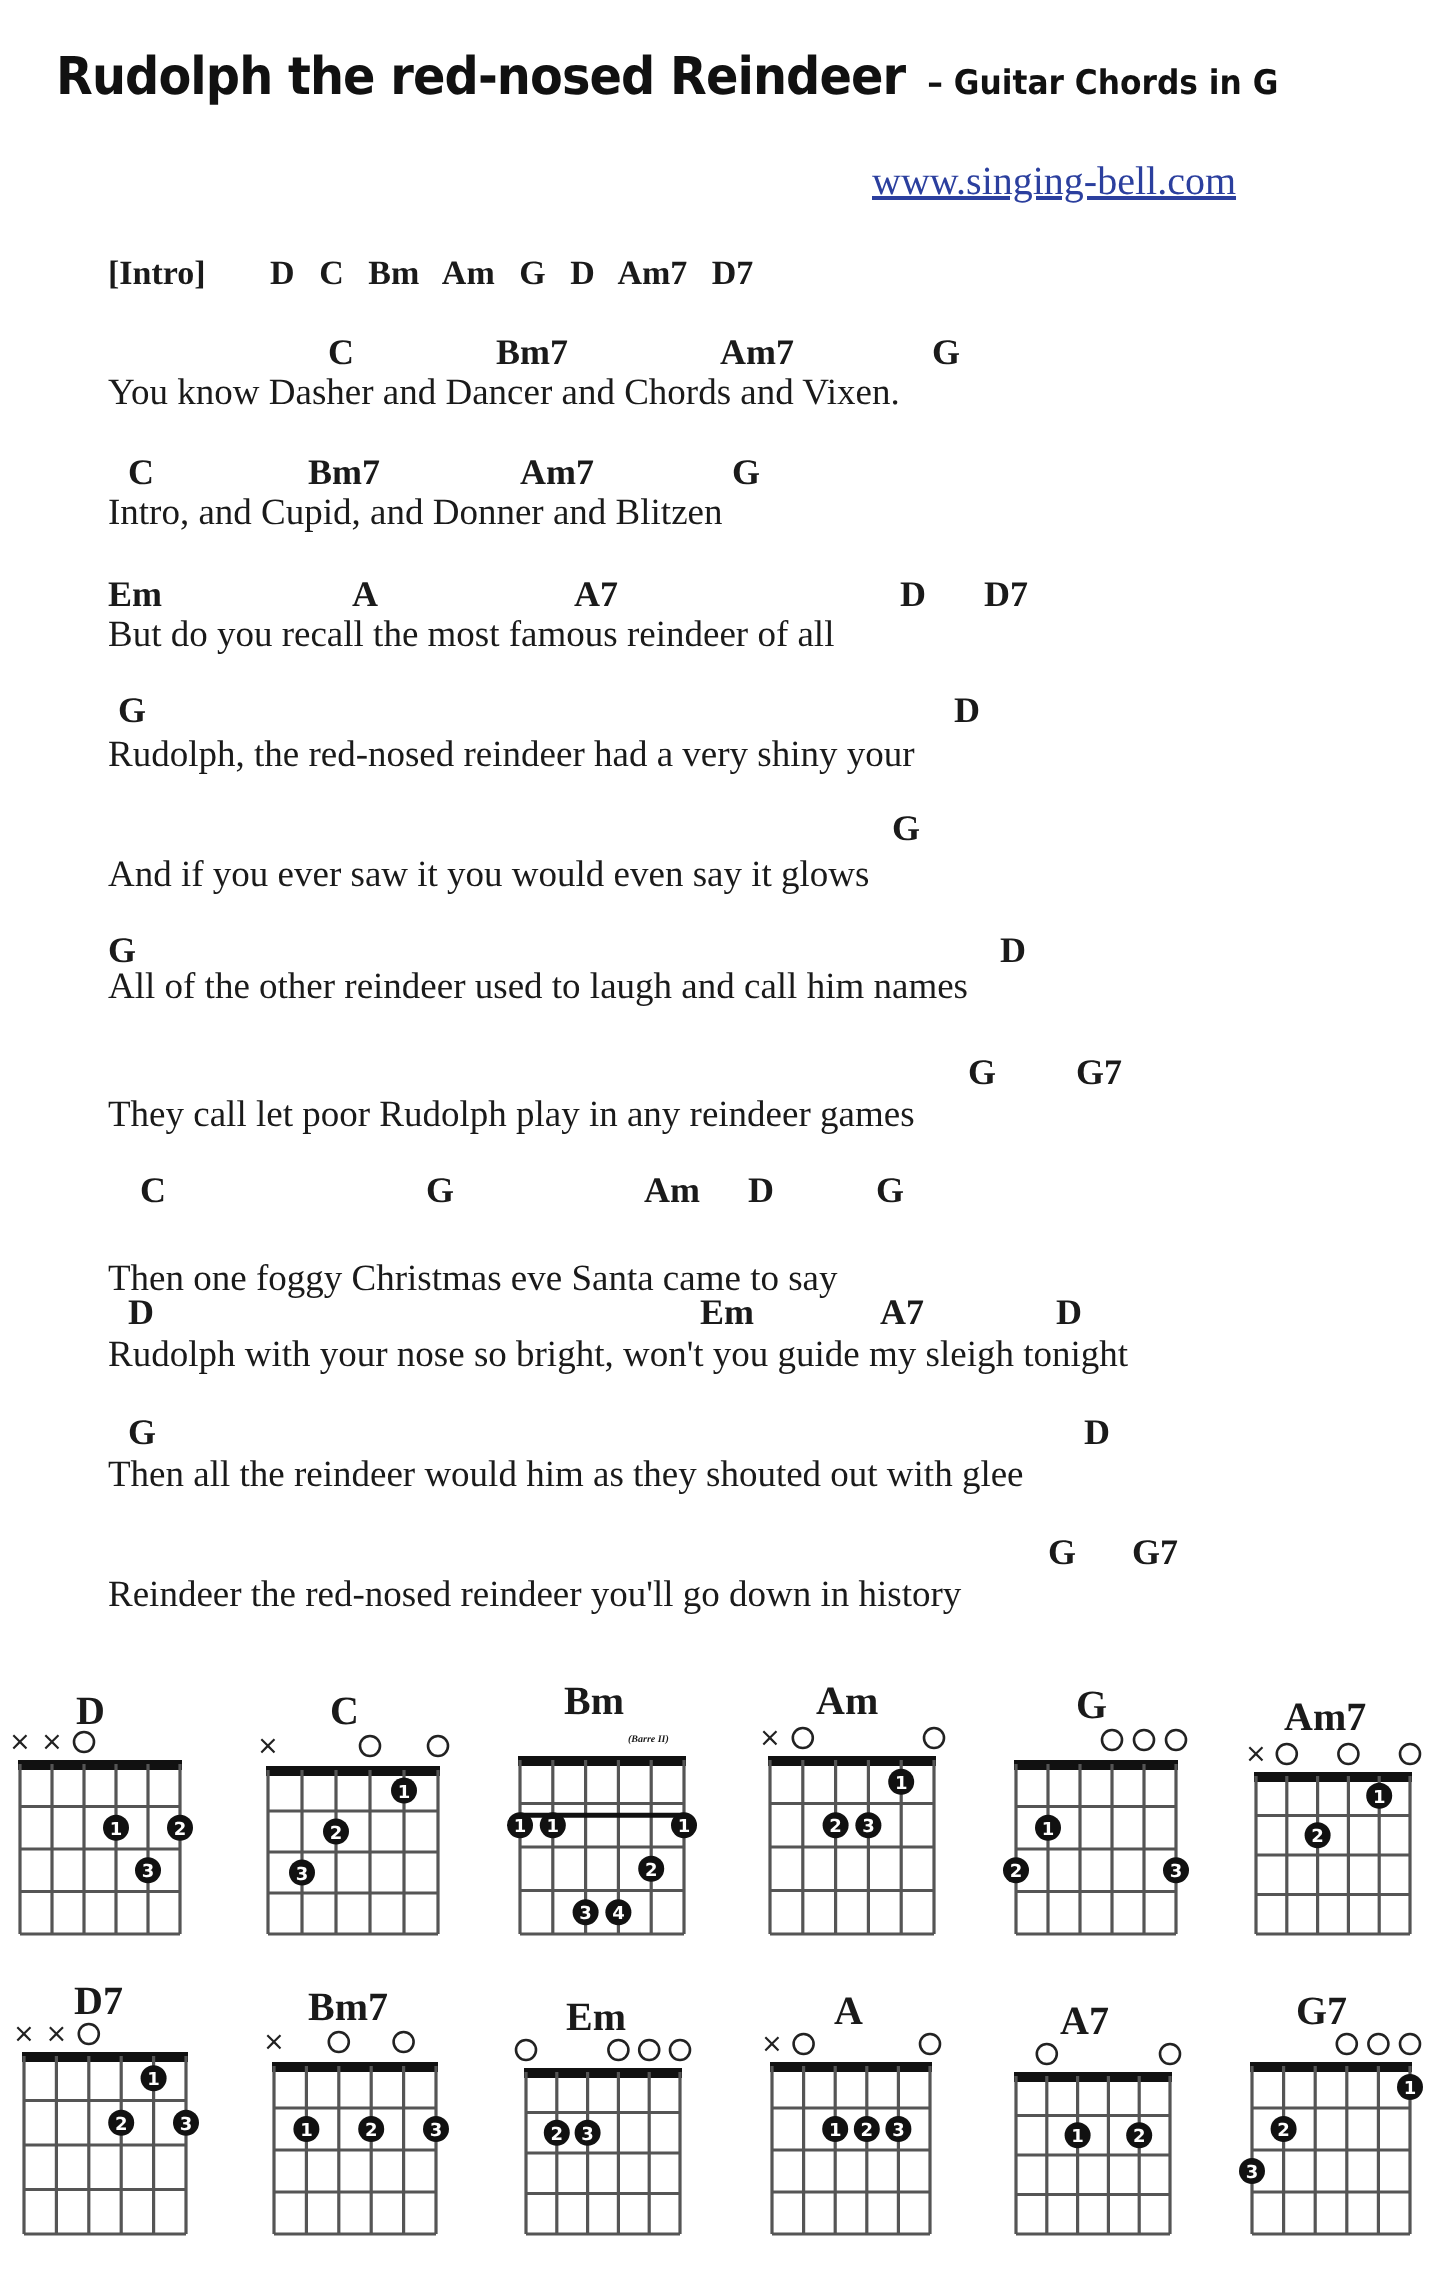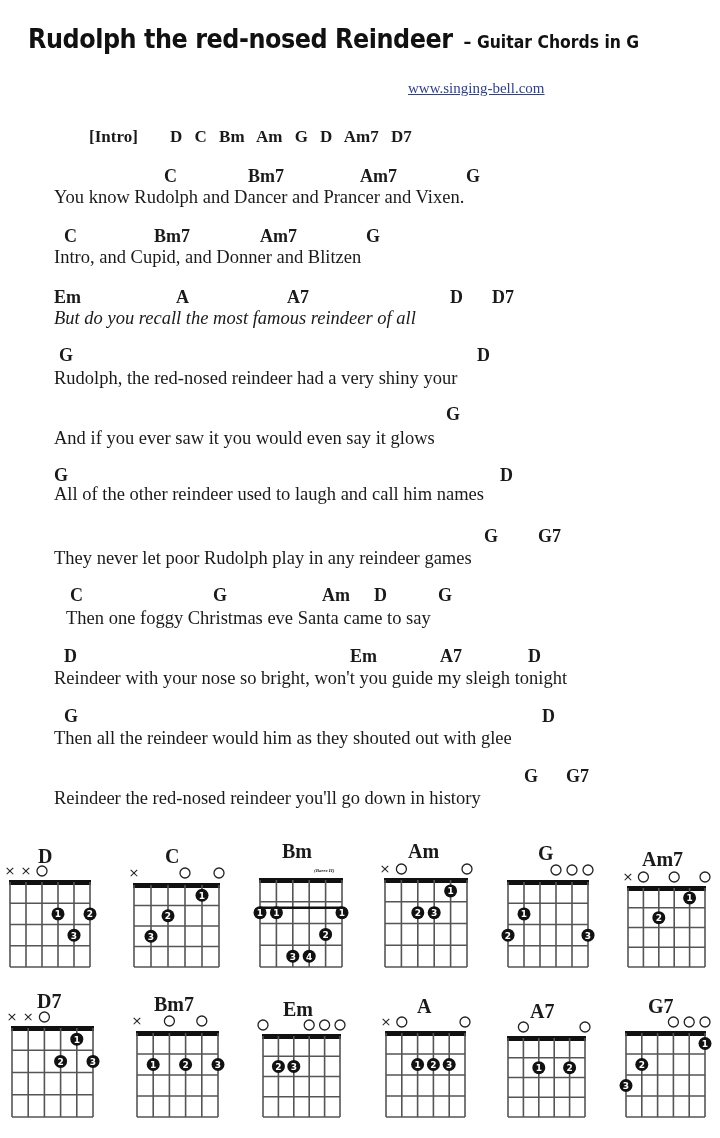--- a/index.html
+++ b/index.html
@@ -1,21 +1,21 @@
 <!DOCTYPE html>
 <html><head>
 <meta charset="utf-8">
 <style>
   html, body { margin:0; padding:0; background:#ffffff; }
   body { width:720px; height:1138px; position:relative; overflow:hidden; font-family:"Liberation Serif", serif; color:#1a1a1a; }
   .title { position:absolute; left:28px; top:24px; font-family:"DejaVu Sans", sans-serif; font-weight:bold; font-size:26px; letter-spacing:-0.5px; color:#111; white-space:nowrap; transform:scaleX(0.92); transform-origin:left; }
   .subtitle { font-size:17px; letter-spacing:0; margin-left:12px; }
-  .site-link { position:absolute; left:408px; top:80px; font-size:15px; color:#2b3f9e; text-decoration:underline; font-family:"Liberation Serif", serif; }
+  .site-link { position:absolute; left:436px; top:80px; font-size:20px; color:#2b3f9e; text-decoration:underline; font-family:"Liberation Serif", serif; }
   .intro { position:absolute; left:54px; top:127px; font-size:17px; font-weight:bold; white-space:nowrap; }
-  .intro .lbl { margin-right:28px;margin-left:35px; }
+  .intro .lbl { margin-right:28px; }
   .intro .ch { margin-right:8px; }
   .chord-row { position:absolute; left:0; font-size:18px; font-weight:bold; height:22px; width:720px; }
   .chord-row span { position:absolute; top:0; white-space:nowrap; }
   .lyric { position:absolute; left:54px; font-size:18.5px; white-space:nowrap; }
   .diagram { position:absolute; }
   .diagram svg { display:block; overflow:visible; }
   .chord-name { position:absolute; font-weight:bold; font-size:20px; white-space:nowrap; text-align:center; }
   .barre-note { position:absolute; font-size:5px; font-style:italic; font-weight:bold; }
 </style>
 </head>
@@ -38,70 +38,70 @@
   <span class="ch">D7</span>
 </div>
 
 <div id="verses">
     <div class="chord-row" style="top: 166px;">
       <span style="left: 164px;">C</span>
       <span style="left: 248px;">Bm7</span>
       <span style="left: 360px;">Am7</span>
       <span style="left: 466px;">G</span>
     </div>
-    <div class="lyric" style="top: 187px;">You know Rudolph and Dancer and Prancer and Vixen.</div>
+    <div class="lyric" style="top: 187px;">You know Dasher and Dancer and Chords and Vixen.</div>
     <div class="chord-row" style="top: 226px;">
       <span style="left: 64px;">C</span>
       <span style="left: 154px;">Bm7</span>
       <span style="left: 260px;">Am7</span>
       <span style="left: 366px;">G</span>
     </div>
     <div class="lyric" style="top: 247px;">Intro, and Cupid, and Donner and Blitzen</div>
     <div class="chord-row" style="top: 287px;">
       <span style="left: 54px;">Em</span>
       <span style="left: 176px;">A</span>
       <span style="left: 287px;">A7</span>
       <span style="left: 450px;">D</span>
       <span style="left: 492px;">D7</span>
     </div>
-    <div class="lyric" style="top: 308px; font-style: italic;">But do you recall the most famous reindeer of all</div>
+    <div class="lyric" style="top: 308px;">But do you recall the most famous reindeer of all</div>
     <div class="chord-row" style="top: 345px;">
       <span style="left: 59px;">G</span>
       <span style="left: 477px;">D</span>
     </div>
     <div class="lyric" style="top: 368px;">Rudolph, the red-nosed reindeer had a very shiny your</div>
     <div class="chord-row" style="top: 404px;">
       <span style="left: 446px;">G</span>
     </div>
     <div class="lyric" style="top: 428px;">And if you ever saw it you would even say it glows</div>
     <div class="chord-row" style="top: 465px;">
       <span style="left: 54px;">G</span>
       <span style="left: 500px;">D</span>
     </div>
     <div class="lyric" style="top: 484px;">All of the other reindeer used to laugh and call him names</div>
     <div class="chord-row" style="top: 526px;">
       <span style="left: 484px;">G</span>
       <span style="left: 538px;">G7</span>
     </div>
-    <div class="lyric" style="top: 548px;">They never let poor Rudolph play in any reindeer games</div>
+    <div class="lyric" style="top: 548px;">They call let poor Rudolph play in any reindeer games</div>
     <div class="chord-row" style="top: 585px;">
       <span style="left: 70px;">C</span>
       <span style="left: 213px;">G</span>
       <span style="left: 322px;">Am</span>
       <span style="left: 374px;">D</span>
       <span style="left: 438px;">G</span>
     </div>
-    <div class="lyric" style="top: 608px; margin-left: 12px;">Then one foggy Christmas eve Santa came to say</div>
+    <div class="lyric" style="top: 630px;">Then one foggy Christmas eve Santa came to say</div>
     <div class="chord-row" style="top: 646px;">
       <span style="left: 64px;">D</span>
       <span style="left: 350px;">Em</span>
       <span style="left: 440px;">A7</span>
       <span style="left: 528px;">D</span>
     </div>
-    <div class="lyric" style="top: 668px;">Reindeer with your nose so bright, won't you guide my sleigh tonight</div>
+    <div class="lyric" style="top: 668px;">Rudolph with your nose so bright, won't you guide my sleigh tonight</div>
     <div class="chord-row" style="top: 706px;">
       <span style="left: 64px;">G</span>
       <span style="left: 542px;">D</span>
     </div>
     <div class="lyric" style="top: 728px;">Then all the reindeer would him as they shouted out with glee</div>
     <div class="chord-row" style="top: 766px;">
       <span style="left: 524px;">G</span>
       <span style="left: 566px;">G7</span>
     </div>
     <div class="lyric" style="top: 788px;">Reindeer the red-nosed reindeer you'll go down in history</div>

